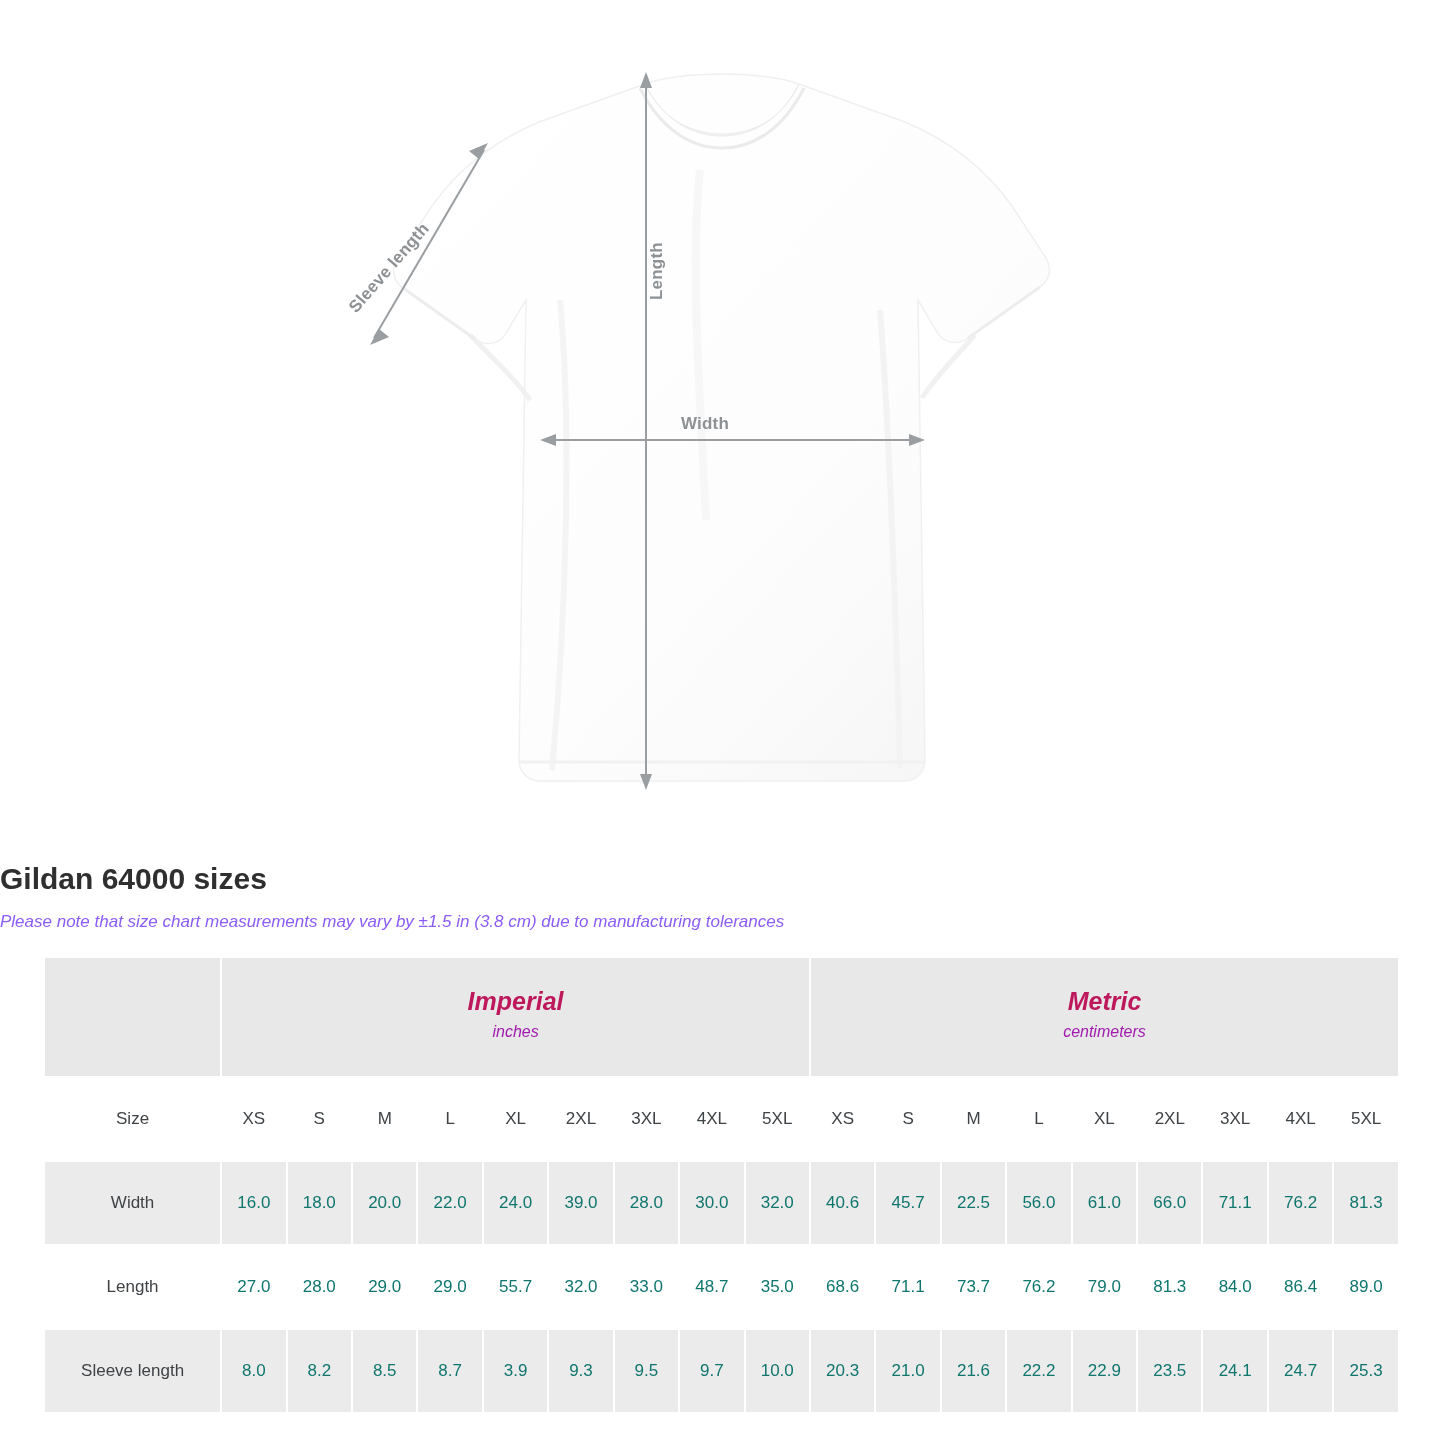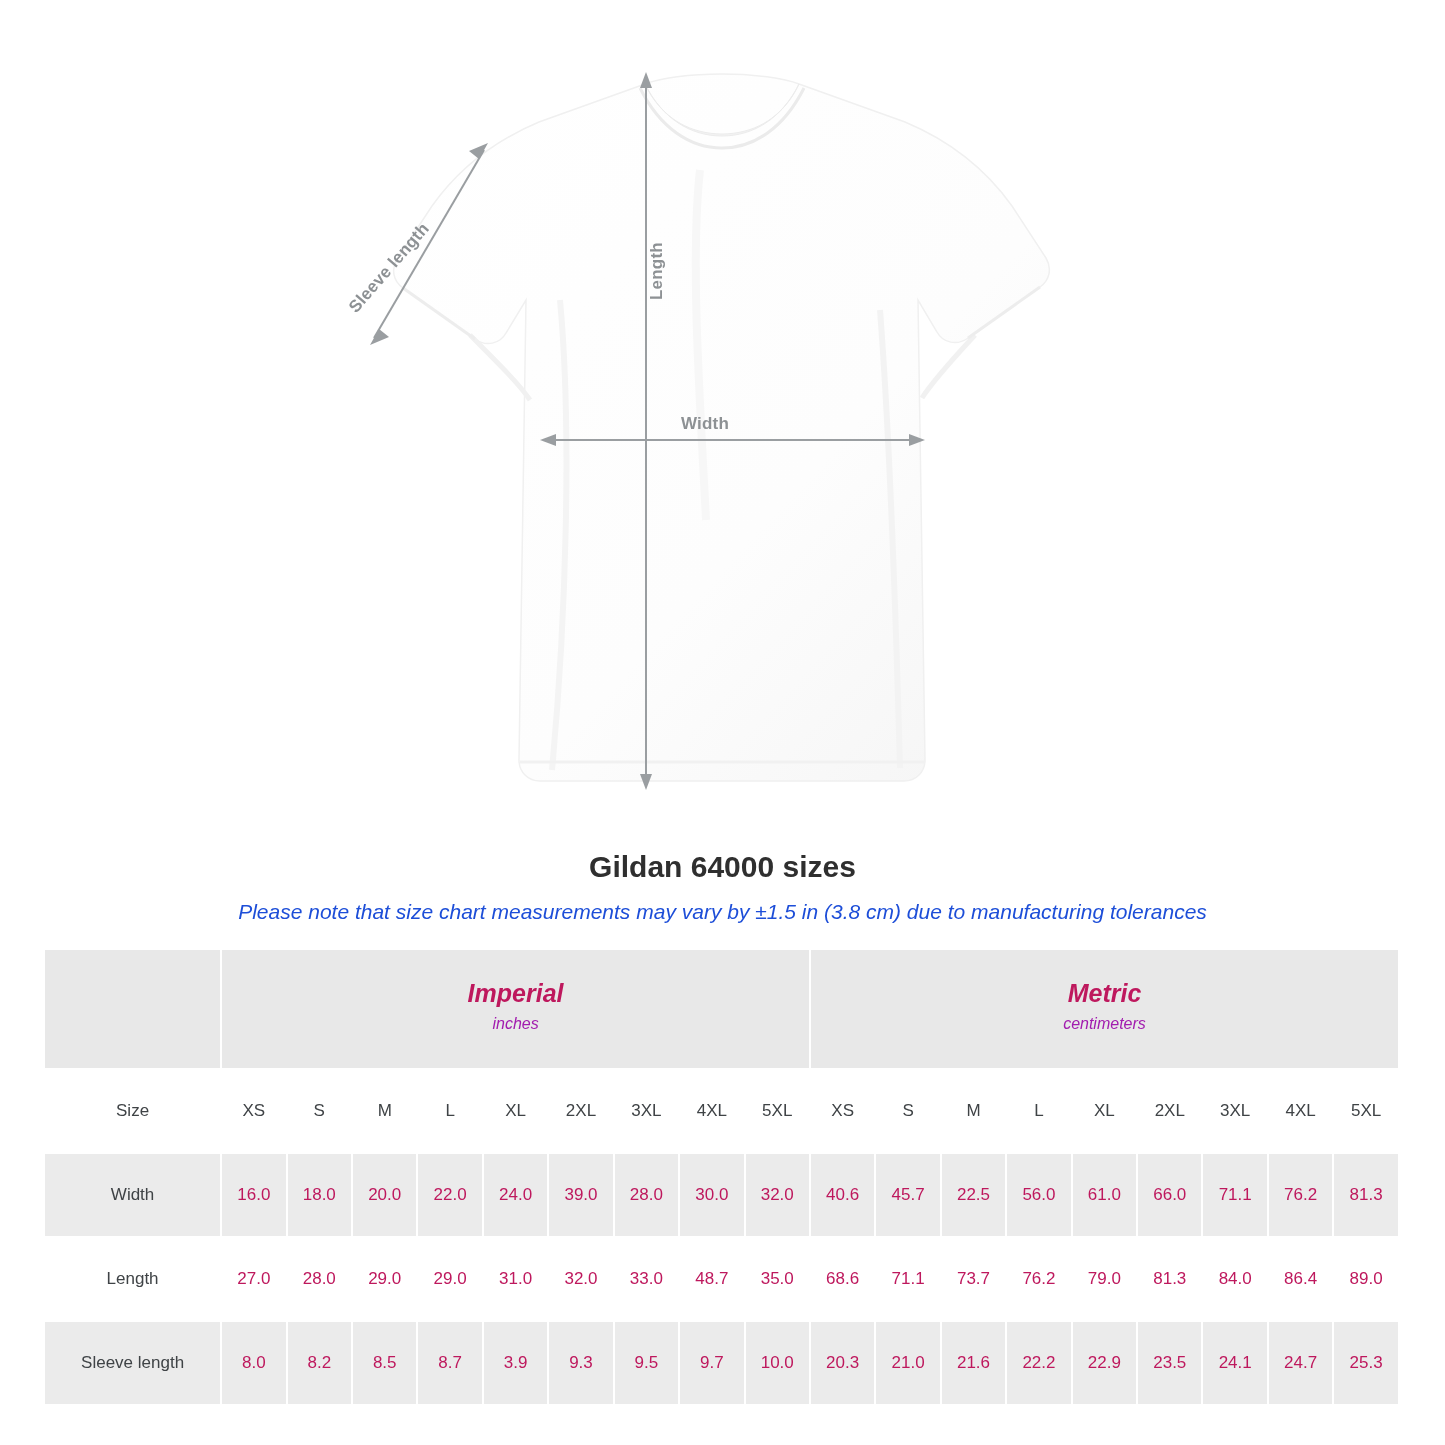--- a/index.html
+++ b/index.html
@@ -53,33 +53,33 @@
   .label-sleeve {
     left: 360px;
     top: 297px;
     transform: rotate(-49deg);
     transform-origin: left bottom;
     white-space: nowrap;
   }
 
   
   .title-block {
-    text-align: center;
-    margin-top: 30px;
+    text-align: left;
+    margin-top: 42px;
   }
   .chart-title {
     font-size: 30px;
     font-weight: bold;
     color: #2f2f2f;
     margin: 0;
   }
   .chart-note {
-    font-size: 21px;
+    font-size: 17px;
     font-style: italic;
-    color: #1d4ed8;
+    color: #8b5cf6;
     margin: 16px 0 0 0;
   }
 
   
   .table-wrap {
     margin: 26px 45px 0 45px;
   }
   table.size-table {
     border-collapse: collapse;
     width: 1355px;
@@ -119,21 +119,21 @@
   tr.row-even td { background: #ebebeb; }
 
   td.rowlabel {
     font-weight: bold;
     font-size: 17px;
     color: #3f4346;
     height: 82px;
   }
   td.cell {
     font-size: 17px;
-    color: #be185d;
+    color: #0f766e;
     height: 82px;
   }
   td.sizehdr {
     font-weight: bold;
     font-size: 17px;
     color: #3f4346;
     height: 82px;
   }
 </style>
 </head>
@@ -301,21 +301,21 @@
           <td class="cell">76.2</td>
           <td class="cell">81.3</td>
         </tr>
 
         <tr class="row-odd">
           <td class="rowlabel">Length</td>
           <td class="cell">27.0</td>
           <td class="cell">28.0</td>
           <td class="cell">29.0</td>
           <td class="cell">29.0</td>
-          <td class="cell">31.0</td>
+          <td class="cell">55.7</td>
           <td class="cell">32.0</td>
           <td class="cell">33.0</td>
           <td class="cell">48.7</td>
           <td class="cell">35.0</td>
           <td class="cell">68.6</td>
           <td class="cell">71.1</td>
           <td class="cell">73.7</td>
           <td class="cell">76.2</td>
           <td class="cell">79.0</td>
           <td class="cell">81.3</td>

